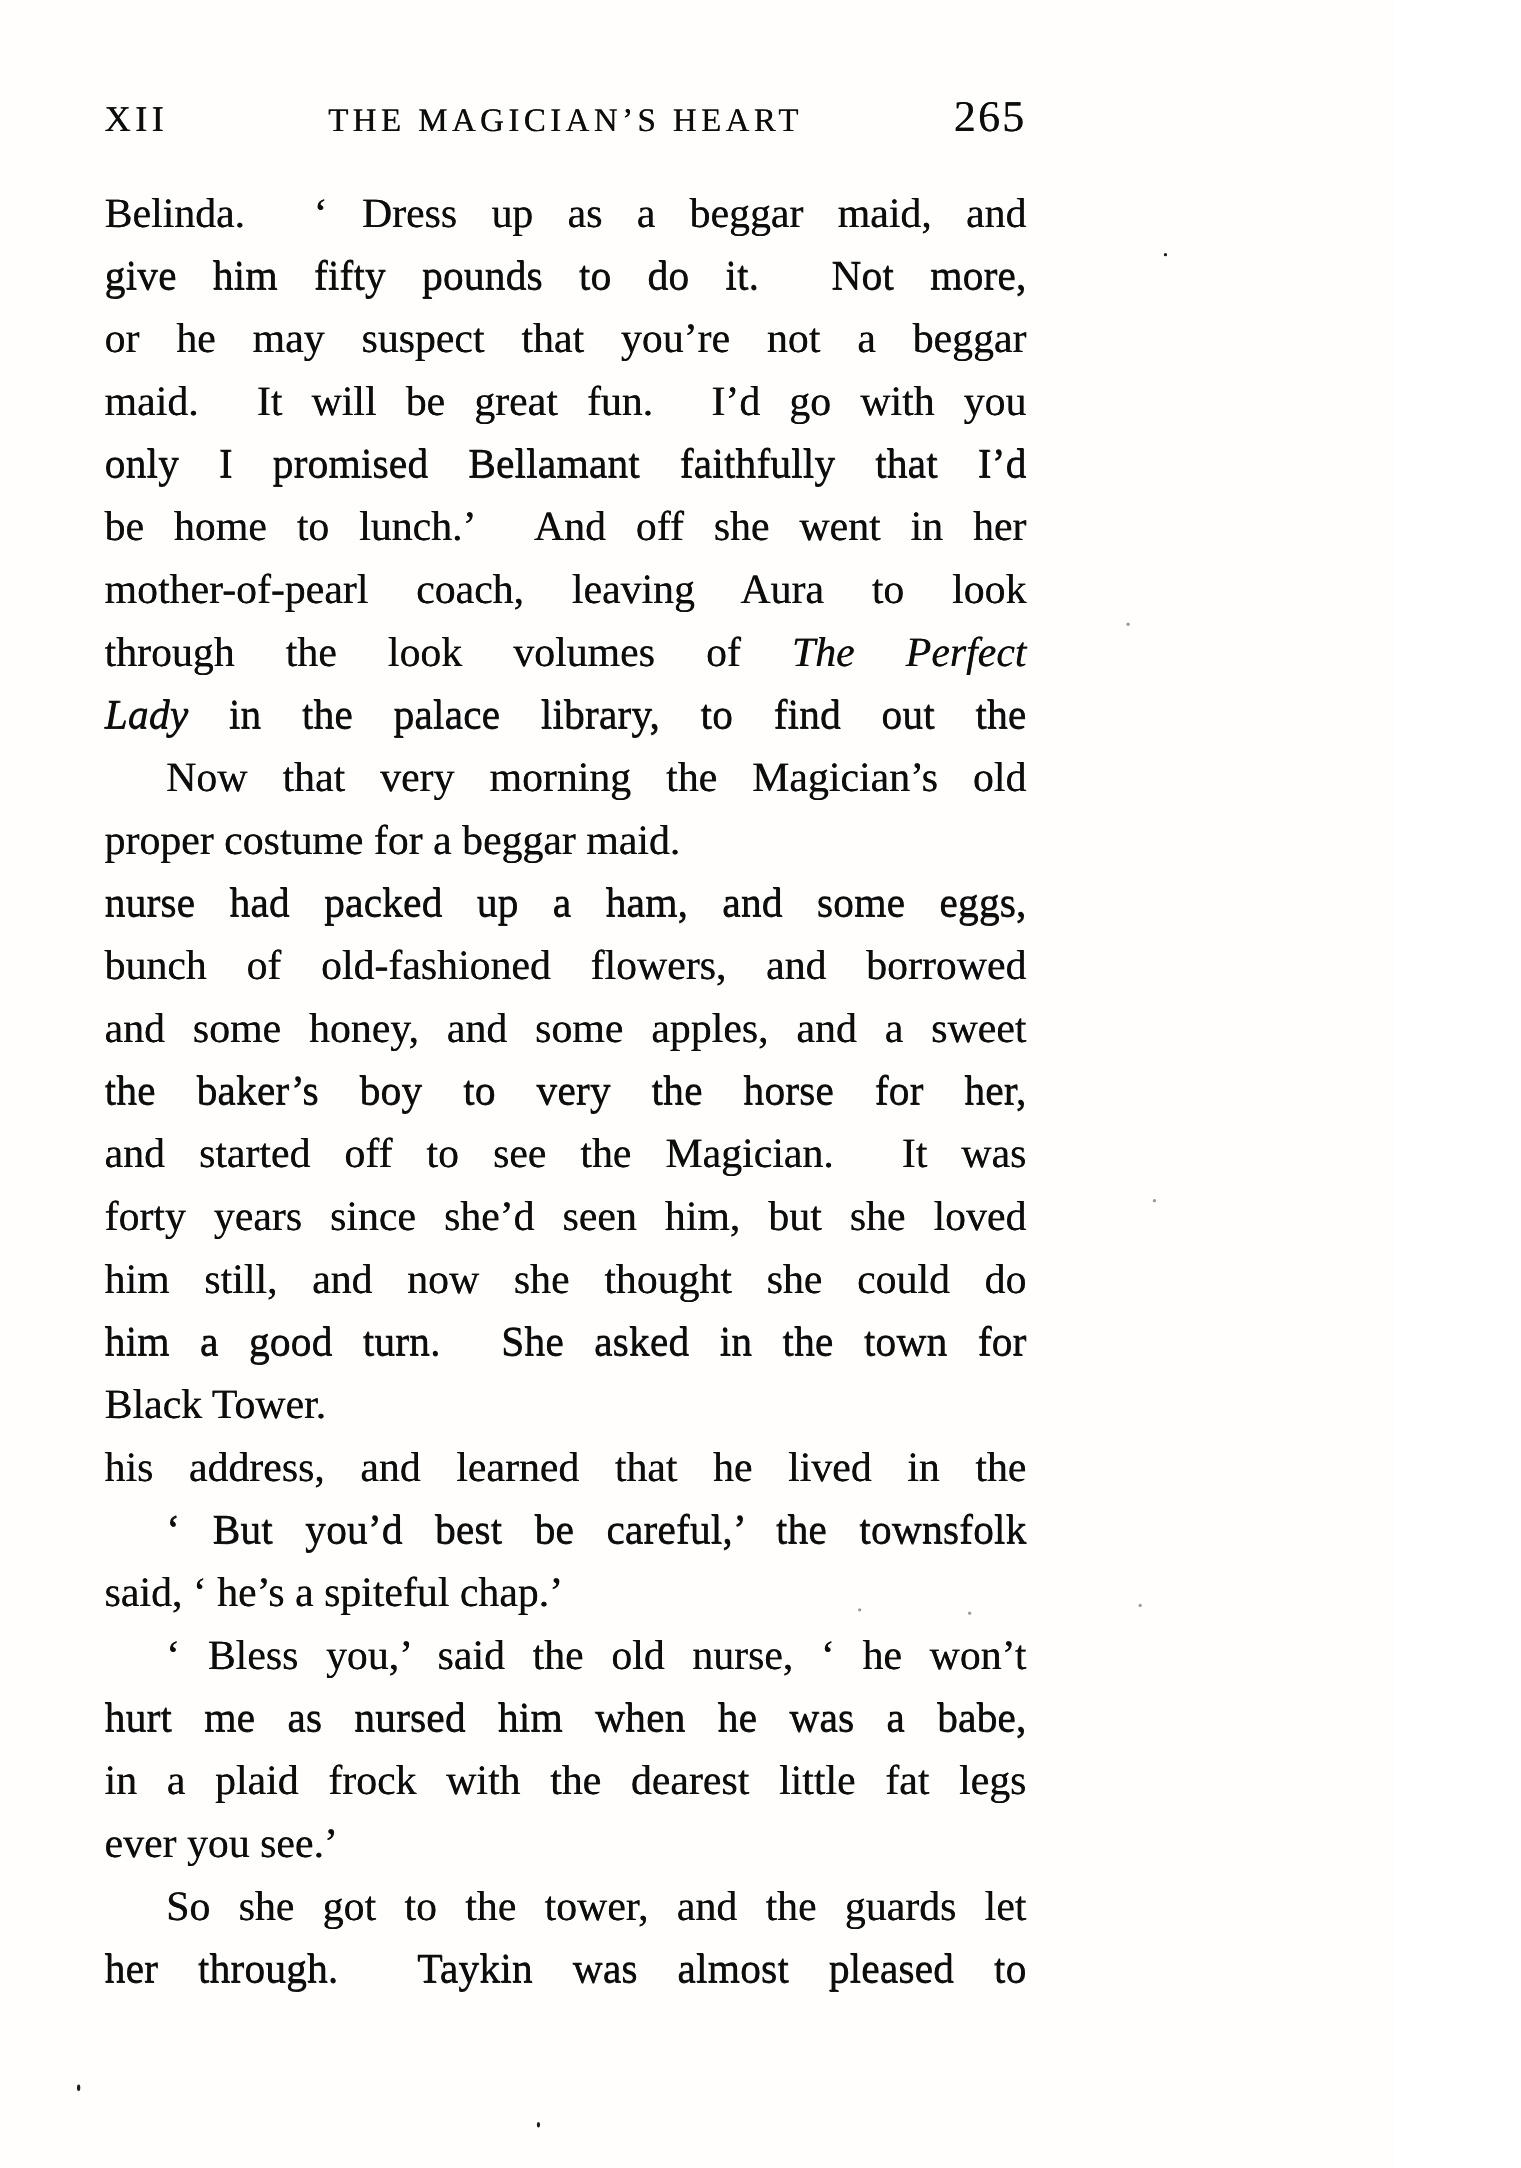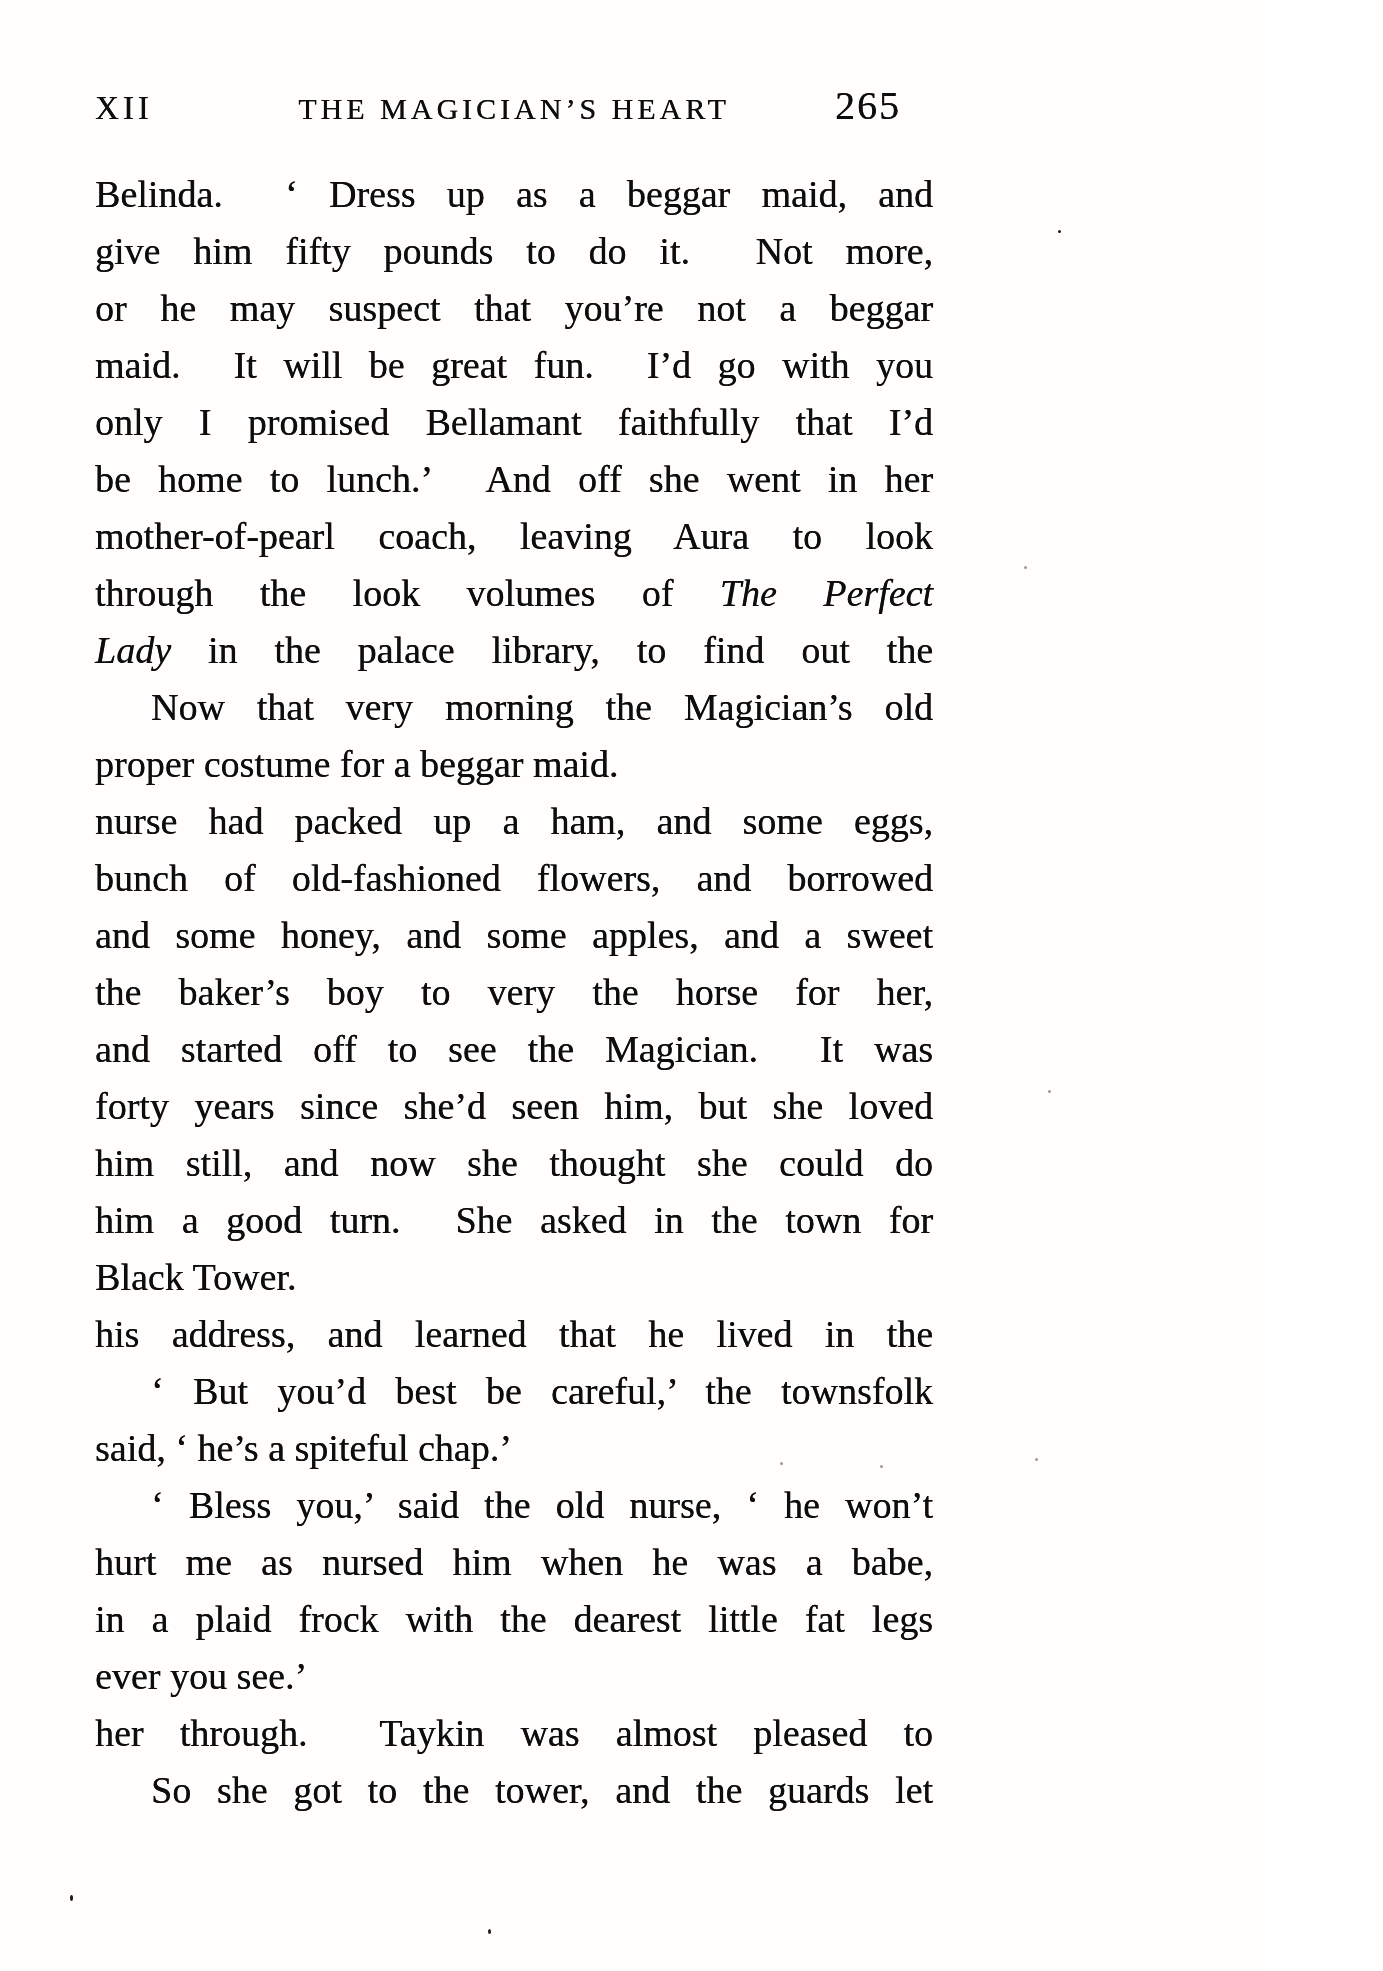--- a/index.html
+++ b/index.html
@@ -34,21 +34,21 @@
   .running-title {
     flex: 1;
     text-align: center;
     font-size: 30px;
     letter-spacing: 4px;
     white-space: nowrap;
     text-shadow: 0.3px 0.3px 0 #1a1a1a;
   }
   .page-num {
     width: 130px;
-    text-align: center;
+    text-align: right;
     font-size: 40px;
     letter-spacing: 2px;
     text-shadow: 0.3px 0.3px 0 #1a1a1a;
   }
   
   .text-block {
     position: absolute;
     left: 95px;
     top: 166px;
     width: 838px;
@@ -104,22 +104,22 @@
       <div class="line just"><span>him still, and now she thought she could do</span></div>
       <div class="line just"><span>him a good turn.&nbsp; She asked in the town for</span></div>
       <div class="line"><span>Black Tower.</span></div>
       <div class="line just"><span>his address, and learned that he lived in the</span></div>
       <div class="line just indent"><span>‘ But you’d best be careful,’ the townsfolk</span></div>
       <div class="line"><span>said, ‘ he’s a spiteful chap.’</span></div>
       <div class="line just indent"><span>‘ Bless you,’ said the old nurse, ‘ he won’t</span></div>
       <div class="line just"><span>hurt me as nursed him when he was a babe,</span></div>
       <div class="line just"><span>in a plaid frock with the dearest little fat legs</span></div>
       <div class="line"><span>ever you see.’</span></div>
+      <div class="line just indent"><span>So she got to the tower, and the guards let</span></div>
       <div class="line just"><span>her through.&nbsp; Taykin was almost pleased to</span></div>
-      <div class="line just indent"><span>So she got to the tower, and the guards let</span></div>
     </div>
 
   <div class="speck" style="left:70px;  top:1895px; width:3px; height:6px;"></div>
   <div class="speck" style="left:488px; top:1929px; width:3px; height:5px;"></div>
   <div class="speck" style="left:1058px; top:230px; width:3px; height:3px;"></div>
   <div class="speck faint" style="left:1024px; top:566px; width:3px; height:3px;"></div>
   <div class="speck faint" style="left:780px; top:1462px; width:3px; height:3px;"></div>
   <div class="speck faint" style="left:880px; top:1465px; width:3px; height:3px;"></div>
   <div class="speck faint" style="left:1035px; top:1458px; width:3px; height:3px;"></div>
   <div class="speck faint" style="left:1048px; top:1090px; width:3px; height:3px;"></div>

